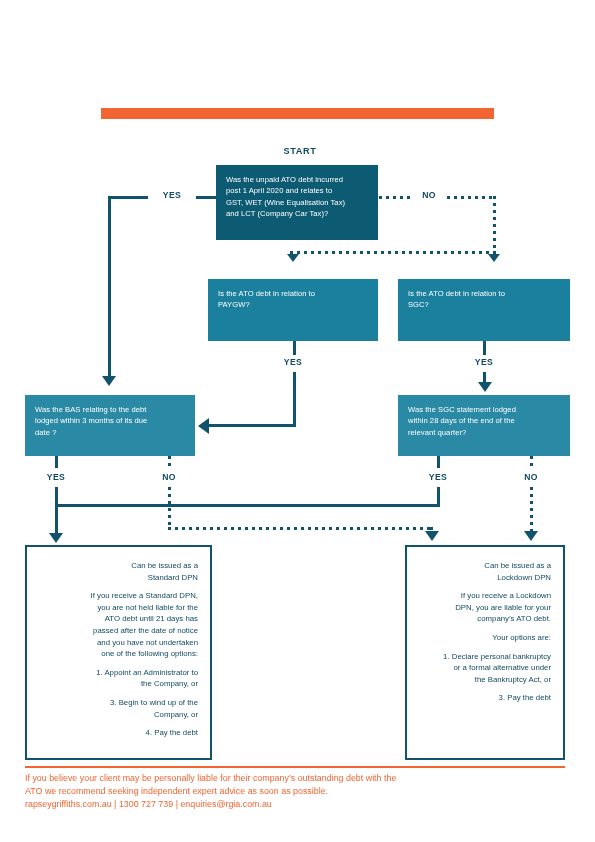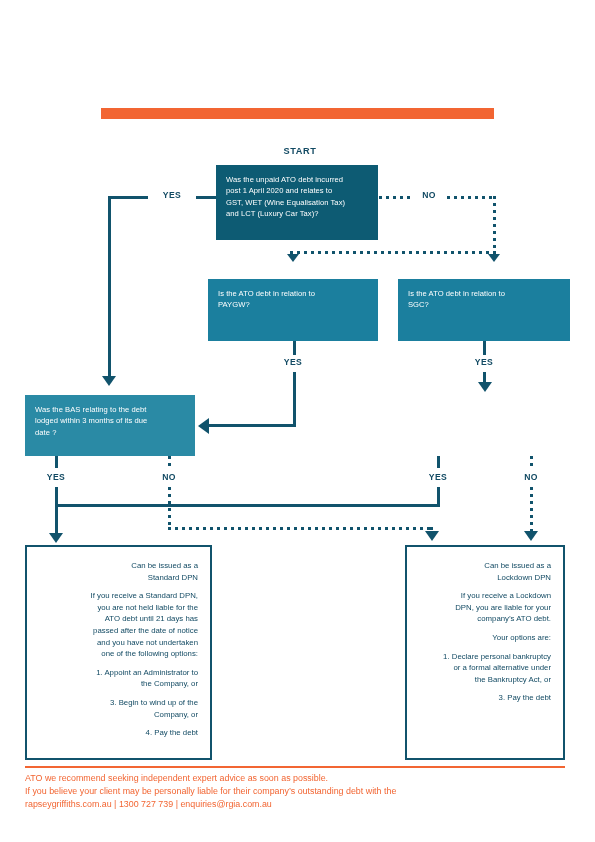--- a/index.html
+++ b/index.html
@@ -185,21 +185,21 @@
 <div id="page">
 
   <div id="header-rule"></div>
 
   <div id="start-label">START</div>
 
   <div class="node" id="node-start">
     <span class="line">Was the unpaid ATO debt incurred</span>
     <span class="line">post 1 April 2020 and relates to</span>
     <span class="line">GST, WET (Wine Equalisation Tax)</span>
-    <span class="line">and LCT (Luxury Car Tax)?</span>
+    <span class="line">and LCT (Company Car Tax)?</span>
   </div>
 
   <div class="solid hline" style="left:196px; top:196px; width:20px;"></div>
   <div class="edge-label" style="left:155px; top:190px;">YES</div>
   <div class="solid hline" style="left:108px; top:196px; width:40px;"></div>
   <div class="solid vline" style="left:108px; top:196px; height:180px;"></div>
   <div class="arrow-down" style="left:102px; top:376px;"></div>
 
   <div class="dot-h" style="left:379px; top:196px; width:32px;"></div>
   <div class="edge-label" style="left:412px; top:190px;">NO</div>
@@ -229,20 +229,25 @@
   <div class="edge-label" style="left:467px; top:357px;">YES</div>
   <div class="solid vline" style="left:483px; top:372px; height:11px;"></div>
   <div class="arrow-down" style="left:478px; top:382px;"></div>
 
   <div class="node" id="node-bas">
     <span class="line">Was the BAS relating to the debt</span>
     <span class="line">lodged within 3 months of its due</span>
     <span class="line">date ?</span>
   </div>
 
+  <div class="node" id="node-sgcq">
+    <span class="line">Was the SGC statement lodged</span>
+    <span class="line">within 28 days of the end of the</span>
+    <span class="line">relevant quarter?</span>
+  </div>
 
   <div class="solid vline" style="left:55px; top:456px; height:12px;"></div>
   <div class="edge-label" style="left:39px; top:472px;">YES</div>
   <div class="solid vline" style="left:55px; top:487px; height:48px;"></div>
   <div class="arrow-down" style="left:49px; top:533px;"></div>
 
   <div class="dot-v" style="left:168px; top:456px; height:12px;"></div>
   <div class="edge-label" style="left:152px; top:472px;">NO</div>
   <div class="dot-v" style="left:168px; top:487px; height:43px;"></div>
 
@@ -304,18 +309,18 @@
       <span class="line">or a formal alternative under</span>
       <span class="line">the Bankruptcy Act, or</span>
     </div>
     <div class="p">
       <span class="line">3. Pay the debt</span>
     </div>
   </div>
 
   <div id="footer-rule"></div>
   <div id="footer-text">
+    <span class="line">If you believe your client may be personally liable for their company’s outstanding debt with the</span>
     <span class="line">ATO we recommend seeking independent expert advice as soon as possible.</span>
-    <span class="line">If you believe your client may be personally liable for their company’s outstanding debt with the</span>
     <span class="line">rapseygriffiths.com.au | 1300 727 739 | enquiries@rgia.com.au</span>
   </div>
 
 </div>
 
 </body></html>

